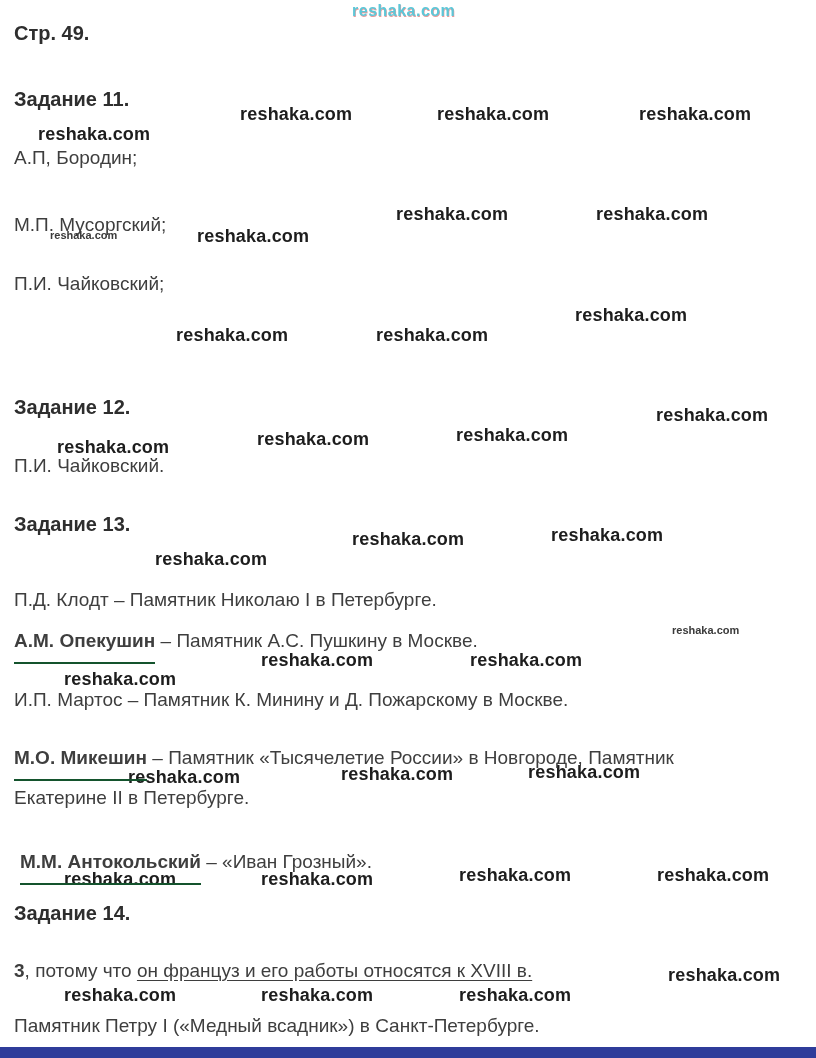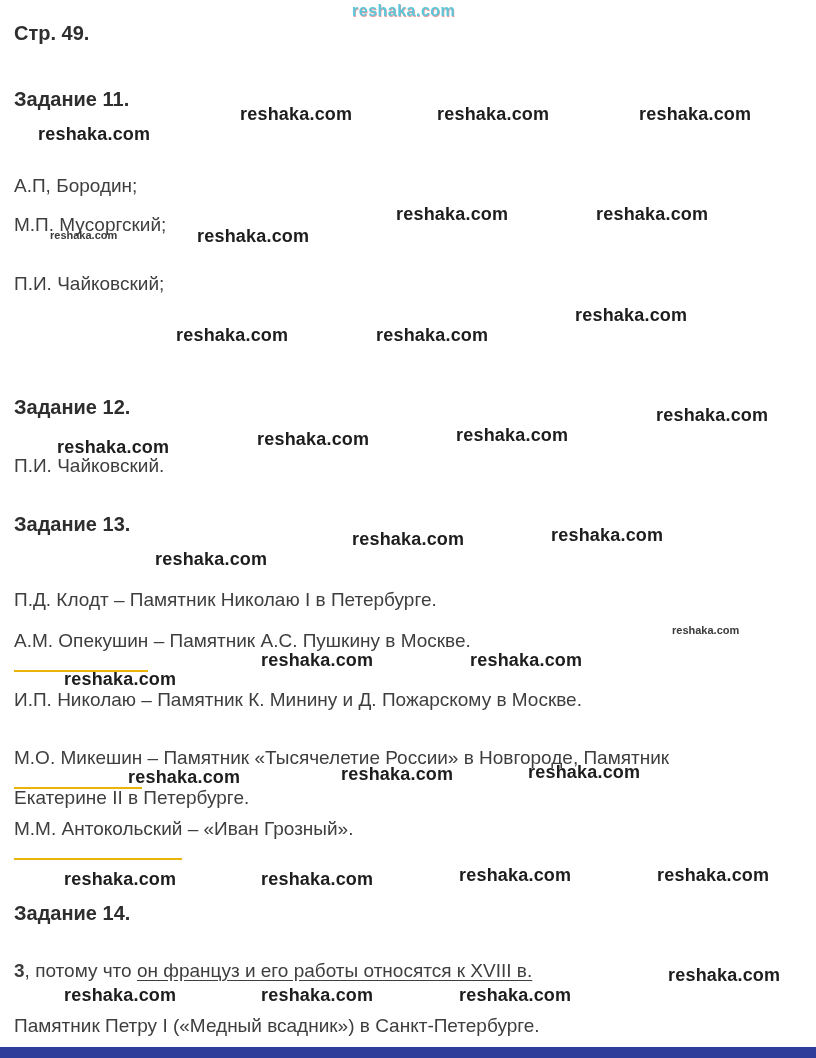--- a/index.html
+++ b/index.html
@@ -33,22 +33,23 @@
     font-size: 19px;
     color: #3e3e3e;
     white-space: nowrap;
   }
   .heading {
     font-weight: 700;
     font-size: 20px;
     color: #2e2e2e;
   }
   .red-underline {
-    border-bottom: 2px solid #eab308;
-    padding-bottom: 19px;
+    border-bottom: 2px solid #14532d;
+    padding-bottom: 11px;
+    font-weight: bold;
   }
   .u {
     text-decoration: underline;
     text-underline-offset: 3px;
   }
   .b { font-weight: 700; }
   .footer-bar {
     position: absolute;
     left: 0;
     bottom: 0;
@@ -102,39 +103,39 @@
   <div class="wm" style="left:657px; top:865px;">reshaka.com</div>
 
   <div class="wm" style="left:668px; top:965px;">reshaka.com</div>
   <div class="wm" style="left:64px;  top:985px;">reshaka.com</div>
   <div class="wm" style="left:261px; top:985px;">reshaka.com</div>
   <div class="wm" style="left:459px; top:985px;">reshaka.com</div>
 
   <div class="line heading" style="top:22px;">Стр. 49.</div>
 
   <div class="line heading" style="top:88px;">Задание 11.</div>
-  <div class="line" style="top:147px;margin-top:28px;">А.П, Бородин;</div>
+  <div class="line" style="top:147px;">А.П, Бородин;</div>
   <div class="line" style="top:206px;margin-top:8px;">М.П. Мусоргский;</div>
   <div class="line" style="top:273px;">П.И. Чайковский;</div>
 
   <div class="line heading" style="top:396px;">Задание 12.</div>
   <div class="line" style="top:455px;">П.И. Чайковский.</div>
 
   <div class="line heading" style="top:513px;">Задание 13.</div>
 
   <div class="line" style="top:589px;"><span>П.Д. Клодт</span><span> – Памятник Николаю I в Петербурге.</span></div>
 
   <div class="line" style="top:630px;"><span class="red-underline">А.М. Опекушин</span><span> – Памятник А.С. Пушкину в Москве.</span></div>
 
-  <div class="line" style="top:689px;"><span>И.П. Николаю</span><span> – Памятник К. Минину и Д. Пожарскому в Москве.</span></div>
+  <div class="line" style="top:689px;"><span>И.П. Мартос</span><span> – Памятник К. Минину и Д. Пожарскому в Москве.</span></div>
 
   <div class="line" style="top:747px;"><span class="red-underline">М.О. Микешин</span><span> – Памятник «Тысячелетие России» в Новгороде, Памятник</span></div>
   <div class="line" style="top:787px;">Екатерине II в Петербурге.</div>
 
-  <div class="line" style="top:818px;"><span class="red-underline">М.М. Антокольский</span><span> – «Иван Грозный».</span></div>
+  <div class="line" style="top:851px;margin-left:6px;"><span class="red-underline">М.М. Антокольский</span><span> – «Иван Грозный».</span></div>
 
   <div class="line heading" style="top:902px;">Задание 14.</div>
 
   <div class="line" style="top:960px;"><span class="b">3</span><span>, потому что </span><span class="u">он француз и его работы относятся к XVIII в.</span></div>
 
   <div class="line" style="top:1015px;">Памятник Петру I («Медный всадник») в Санкт-Петербурге.</div>
 
   <div class="footer-bar"></div>
 
 </div>

